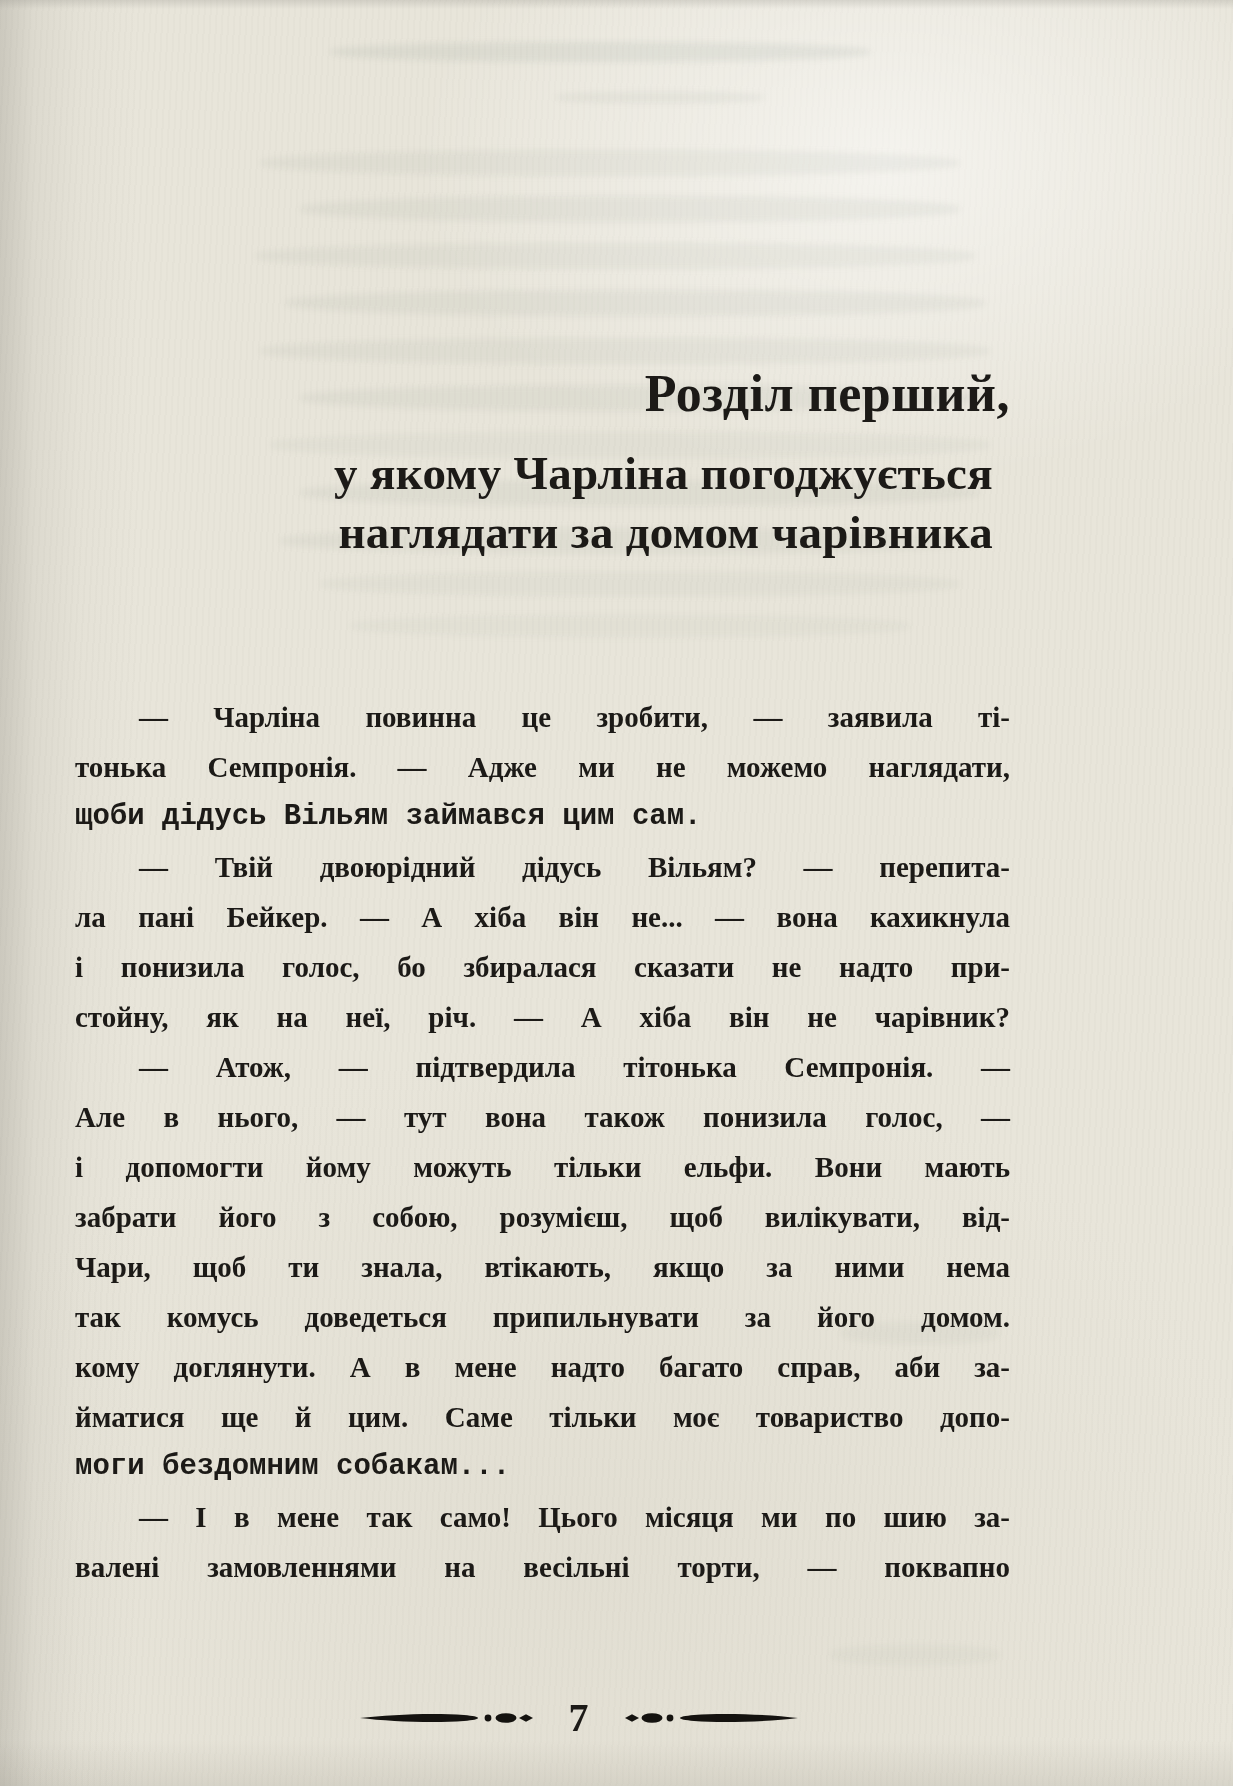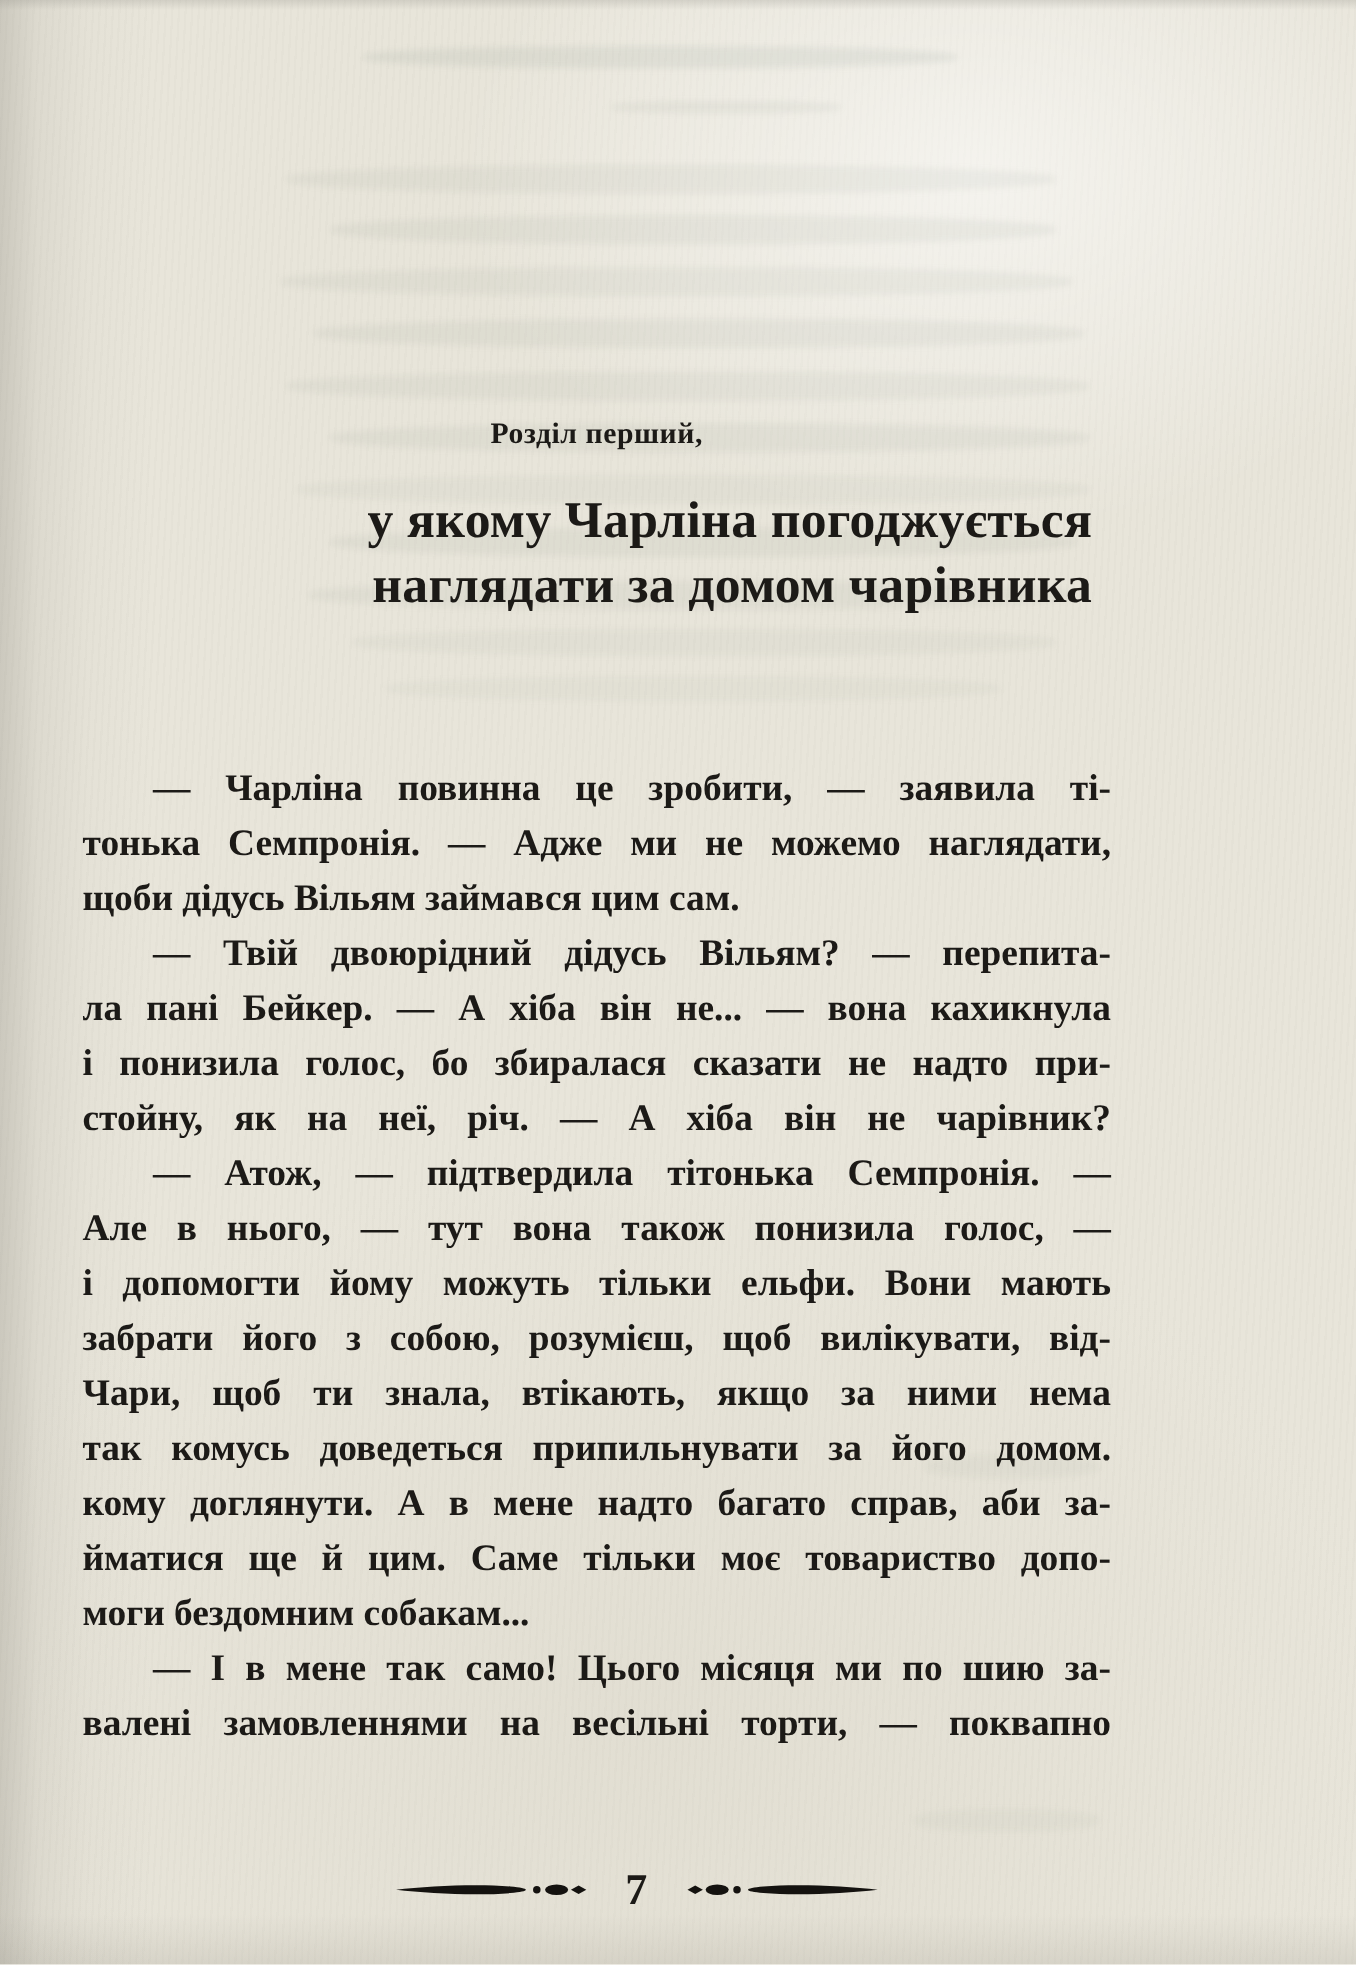--- a/index.html
+++ b/index.html
@@ -25,45 +25,45 @@
   .ghost {
     position: absolute;
     background: rgba(112,128,118,0.09);
     border-radius: 45%;
     filter: blur(3px);
     z-index: 0;
   }
 
   .chapter-line {
     position: absolute; top: 368px; left: 75px; width: 935px;
-    text-align: center;
-    font-size: 27px; font-weight: 700; line-height: 52px;
+    text-align: right;
+    font-size: 52px; font-weight: 700; line-height: 52px;
     letter-spacing: 0.5px;
     z-index: 1;
   }
   .subtitle {
     position: absolute; top: 444px; left: 58px; width: 935px;
     text-align: right;
     font-size: 47px; font-weight: 700; line-height: 59px;
     letter-spacing: 0.3px;
     z-index: 1;
   }
   .body-text {
     position: absolute; top: 692px; left: 75px; width: 935px;
-    font-size: 34px; font-weight: 700; line-height: 50px;
+    font-size: 29px; font-weight: 700; line-height: 50px;
     z-index: 1;
   }
   .line {
     text-align: justify;
     text-align-last: justify;
     text-justify: inter-word;
     white-space: nowrap;
   }
   .line.indent { text-indent: 64px; }
-  .line.para-end { text-align-last: left; white-space: normal; }
+  .line.para-end { text-align-last: left; white-space: normal; font-family: Liberation Mono, monospace; }
 
   .footer {
     position: absolute; top: 1694px; left: 75px; width: 935px;
     display: flex; align-items: center; justify-content: center;
     gap: 34px;
     transform: translateX(36px);
     z-index: 1;
   }
   .page-number {
     font-size: 40px; font-weight: 700; line-height: 48px;

